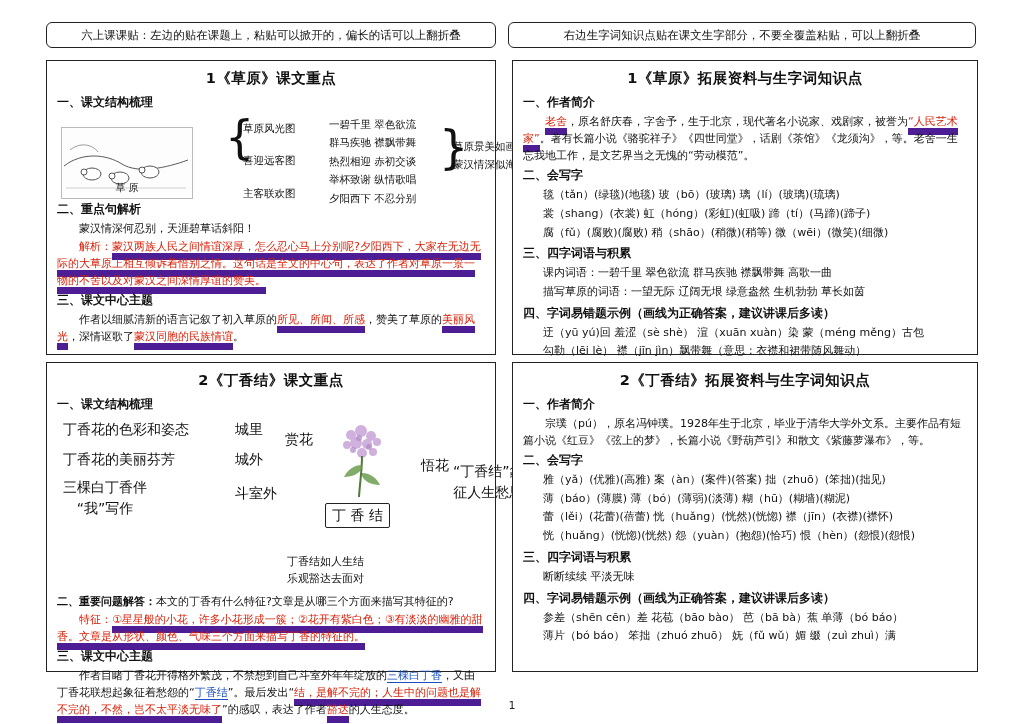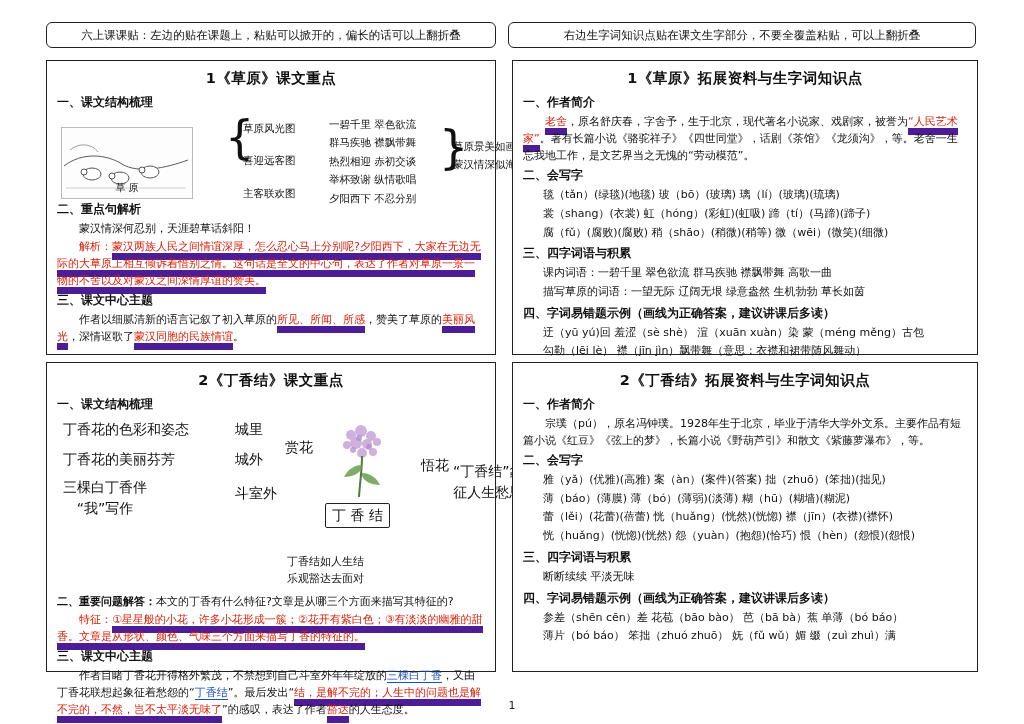--- a/index.html
+++ b/index.html
@@ -126,21 +126,21 @@
     <div class="diag2">
       <div class="t" style="left:6px;top:4px;">丁香花的色彩和姿态</div>
       <div class="t" style="left:6px;top:34px;">丁香花的美丽芬芳</div>
       <div class="t" style="left:6px;top:62px;white-space:pre;">三棵白丁香伴
 “我”写作</div>
 
       <div class="t" style="left:178px;top:4px;">城里</div>
       <div class="t" style="left:178px;top:34px;font-family:Liberation Serif, serif;">城外</div>
       <div class="t" style="left:178px;top:68px;">斗室外</div>
 
-      <div class="t" style="left:228px;top:22px;">赏花</div>
+      <div class="t" style="left:228px;top:14px;">赏花</div>
 
       <svg class="flower" viewBox="0 0 68 78">
         <g fill="#c8a3d8" opacity="0.85">
           <circle cx="22" cy="12" r="5"></circle>
             <circle cx="32" cy="8" r="6"></circle>
             <circle cx="42" cy="13" r="5"></circle>
           <circle cx="27" cy="20" r="6"></circle>
             <circle cx="38" cy="21" r="5"></circle>
             <circle cx="48" cy="19" r="4"></circle>
           <circle cx="18" cy="22" r="4"></circle>

